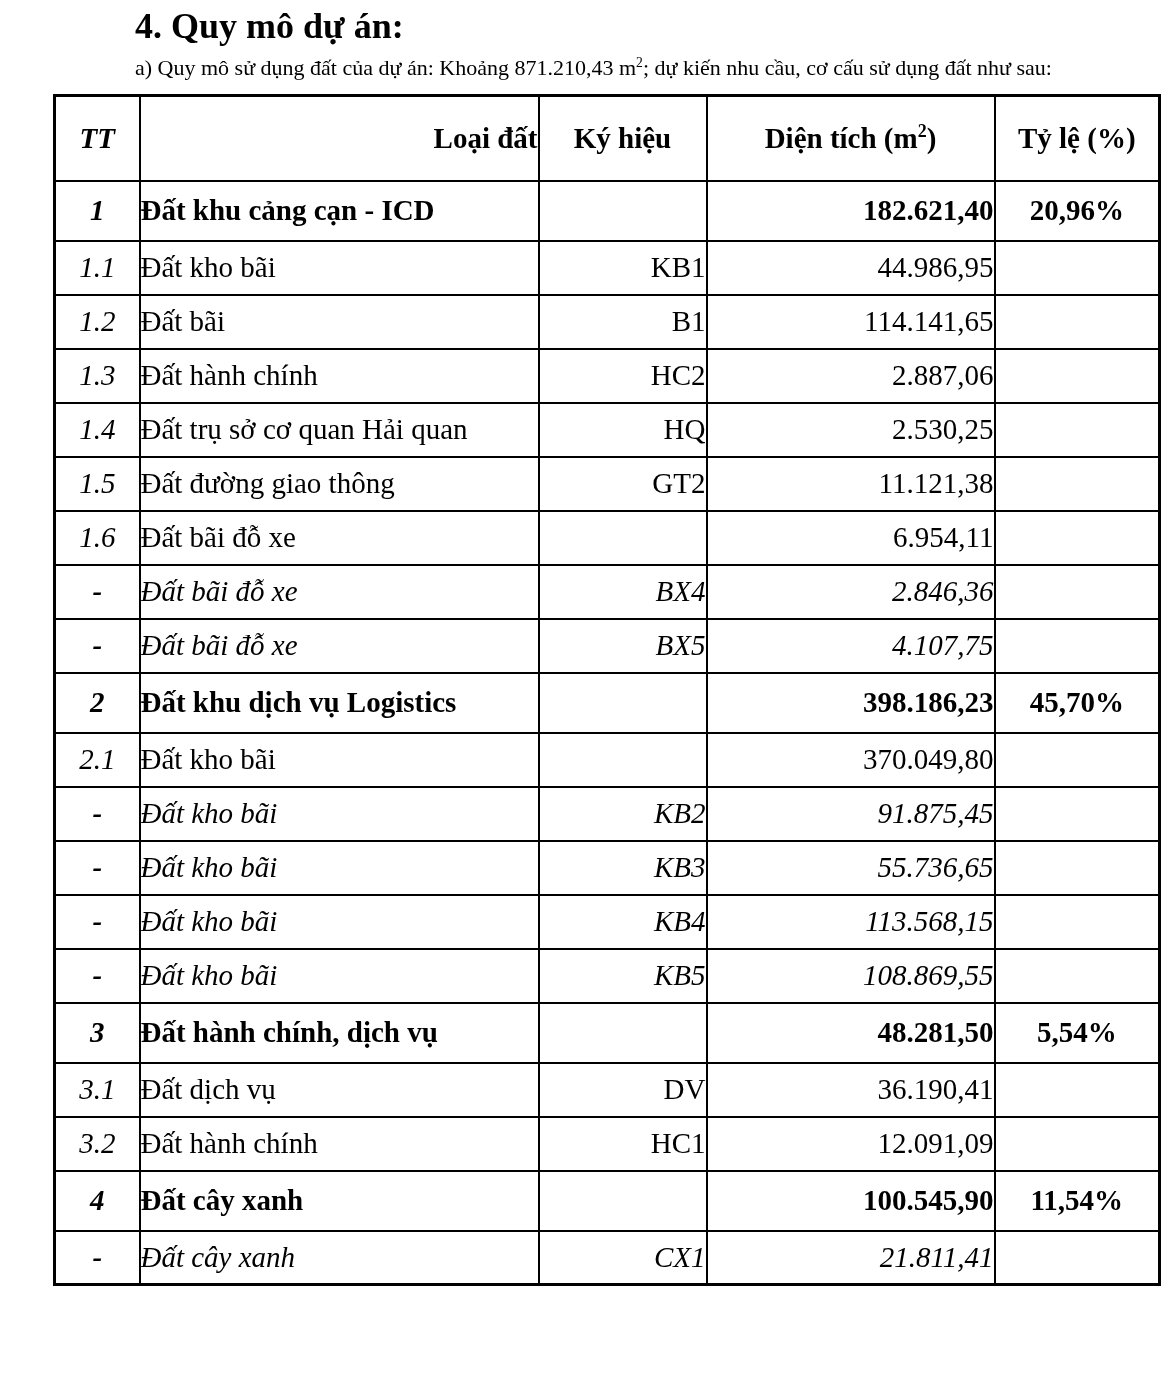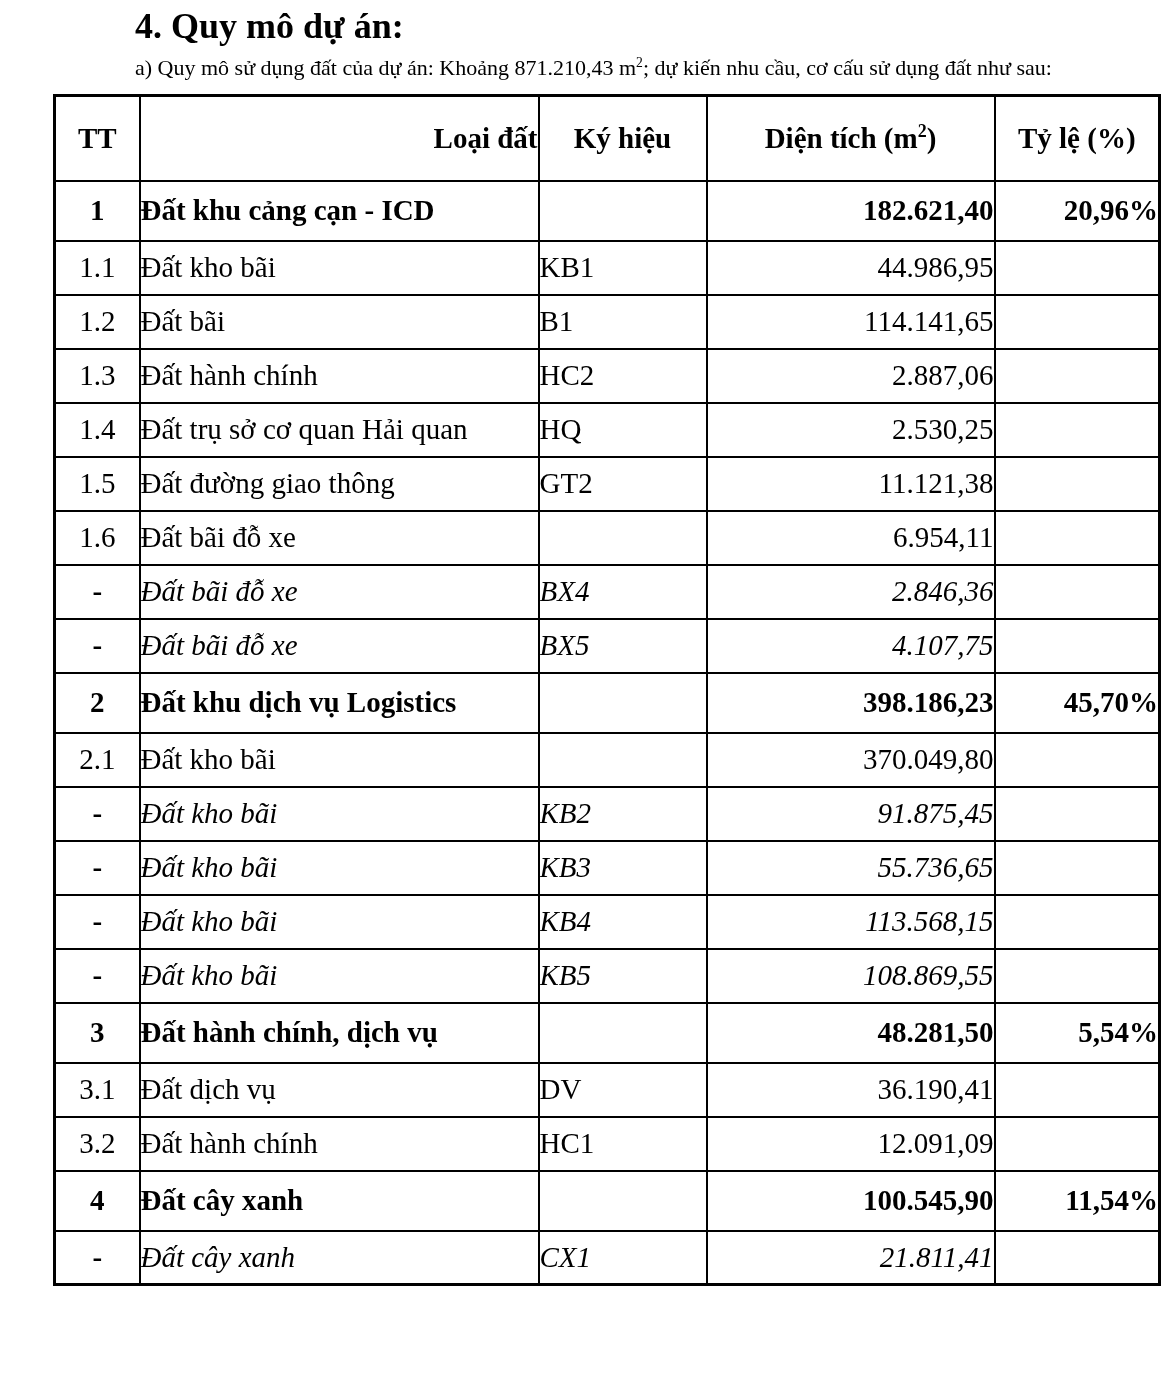--- a/index.html
+++ b/index.html
@@ -46,25 +46,25 @@
     white-space: nowrap;
     padding: 0;
   }
   .land-table th {
     height: 85px;
     font-weight: bold;
     text-align: center;
   }
   .land-table td { height: 54px; }
 
-  .col-tt        { width: 85px;  text-align: center; }
+  .col-tt        { width: 85px;  text-align: center; font-style: italic; }
   .col-loai      { width: 399px; text-align: left; padding-left: 13px; }
-  .col-kyhieu    { width: 168px; text-align: left; }
+  .col-kyhieu    { width: 168px; text-align: right; }
   .col-dientich  { width: 288px; text-align: right; padding-right: 16px; }
-  .col-tyle      { width: 165px; text-align: right; padding-right: 16px; }
+  .col-tyle      { width: 165px; text-align: center; padding-right: 16px; }
 
   tr.style-bold td { font-weight: bold; }
   tr.style-bold td { height: 60px; }
   tr.style-italic td.col-loai,
   tr.style-italic td.col-kyhieu,
   tr.style-italic td.col-dientich,
   tr.style-italic td.col-tyle { font-style: italic; }
   tr.style-italic td.col-tt { font-weight: bold; }
 </style>
 </head>

